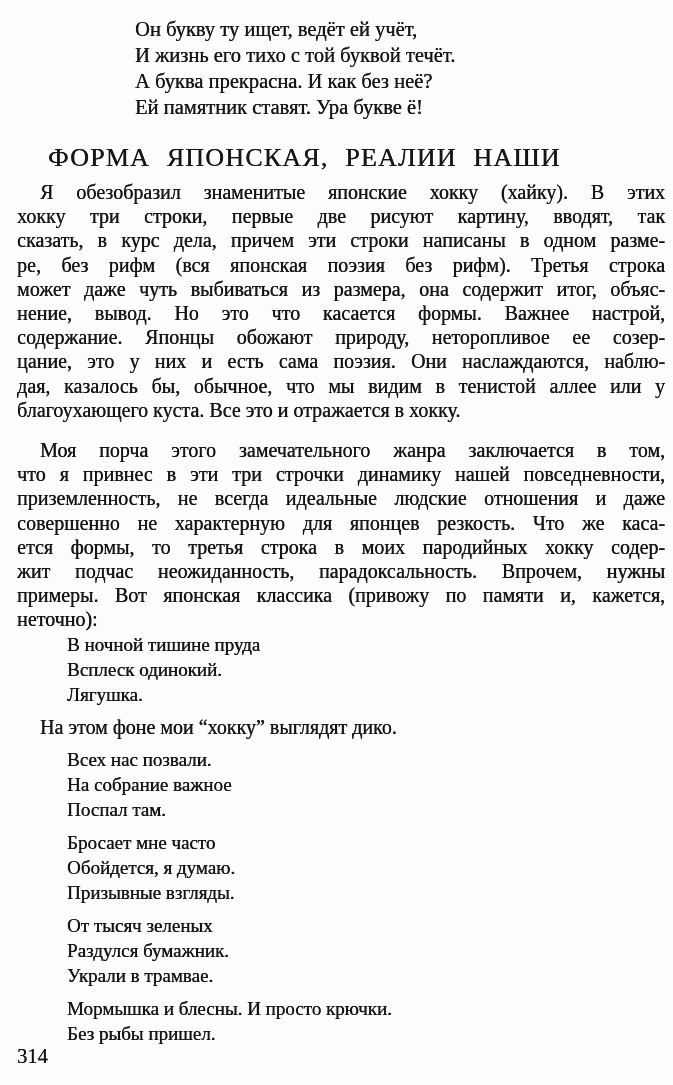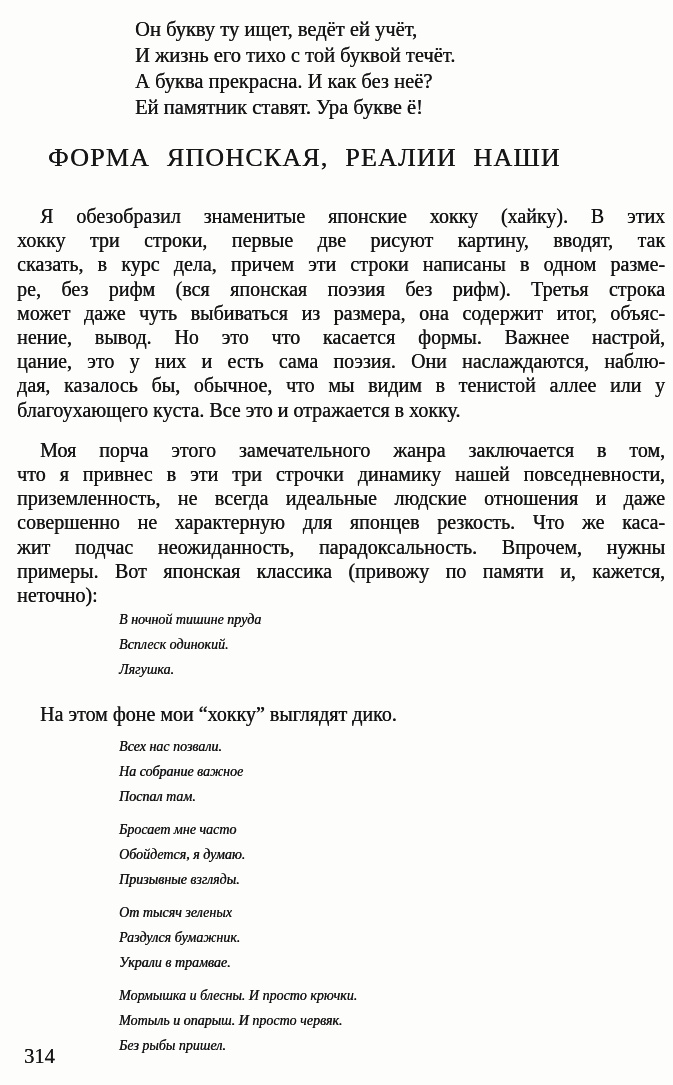--- a/index.html
+++ b/index.html
@@ -22,31 +22,31 @@
   .heading {
     margin: 24px 0 0 31px;
     font-size: 26px;
     font-weight: normal;
     letter-spacing: 1.2px;
     word-spacing: 9px;
     line-height: 28px;
     white-space: nowrap;
   }
   .para { margin-top: 16px; line-height: 24.2px; }
-  .para-first { margin-top: 32px; }
+  .para-first { margin-top: 8px; }
   .pline { text-align: justify; }
   .jfull { text-align-last: justify; }
   .jlast { text-align-last: left; }
   .indent { text-indent: 23px; }
-  .haiku { margin-left: 102px; line-height: 25px; font-size: 14px; font-style: italic; }
+  .haiku { margin-left: 50px; line-height: 25px; font-size: 19px; }
   .haiku-gap { margin-top: 8px; }
-  .comment-line { margin-top: 20px; line-height: 24.2px; }
+  .comment-line { margin-top: 8px; line-height: 24.2px; }
   .page-number {
     position: absolute;
-    left: 24px;
+    left: 17px;
     top: 1044px;
     font-size: 20.5px;
     line-height: 24px;
     text-align: right;
   }
 </style>
 </head>
 <body>
 
 <div class="page">
@@ -60,30 +60,32 @@
 
   <h1 class="heading">ФОРМА ЯПОНСКАЯ, РЕАЛИИ НАШИ</h1>
 
   <div class="para para-first">
     <div class="pline jfull indent">Я обезобразил знаменитые японские хокку (хайку). В этих</div>
     <div class="pline jfull">хокку три строки, первые две рисуют картину, вводят, так</div>
     <div class="pline jfull">сказать, в курс дела, причем эти строки написаны в одном разме-</div>
     <div class="pline jfull">ре, без рифм (вся японская поэзия без рифм). Третья строка</div>
     <div class="pline jfull">может даже чуть выбиваться из размера, она содержит итог, объяс-</div>
     <div class="pline jfull">нение, вывод. Но это что касается формы. Важнее настрой,</div>
+    <div class="pline jfull">содержание. Японцы обожают природу, неторопливое ее созер-</div>
     <div class="pline jfull">цание, это у них и есть сама поэзия. Они наслаждаются, наблю-</div>
     <div class="pline jfull">дая, казалось бы, обычное, что мы видим в тенистой аллее или у</div>
     <div class="pline jlast">благоухающего куста. Все это и отражается в хокку.</div>
   </div>
 
   <div class="para">
     <div class="pline jfull indent">Моя порча этого замечательного жанра заключается в том,</div>
     <div class="pline jfull">что я привнес в эти три строчки динамику нашей повседневности,</div>
     <div class="pline jfull">приземленность, не всегда идеальные людские отношения и даже</div>
     <div class="pline jfull">совершенно не характерную для японцев резкость. Что же каса-</div>
+    <div class="pline jfull">ется формы, то третья строка в моих пародийных хокку содер-</div>
     <div class="pline jfull">жит подчас неожиданность, парадоксальность. Впрочем, нужны</div>
     <div class="pline jfull">примеры. Вот японская классика (привожу по памяти и, кажется,</div>
     <div class="pline jlast">неточно):</div>
   </div>
 
   <div class="verse haiku">
     <div>В ночной тишине пруда</div>
     <div>Всплеск одинокий.</div>
     <div>Лягушка.</div>
   </div>
@@ -103,19 +105,18 @@
   </div>
 
   <div class="verse haiku haiku-gap">
     <div>От тысяч зеленых</div>
     <div>Раздулся бумажник.</div>
     <div>Украли в трамвае.</div>
   </div>
 
   <div class="verse haiku haiku-gap">
     <div>Мормышка и блесны. И просто крючки.</div>
-    <div>Мотыль и опарыш. И просто червяк.</div>
     <div>Без рыбы пришел.</div>
   </div>
 
   <div class="page-number">314</div>
 
 </div>
 
 </body></html>

